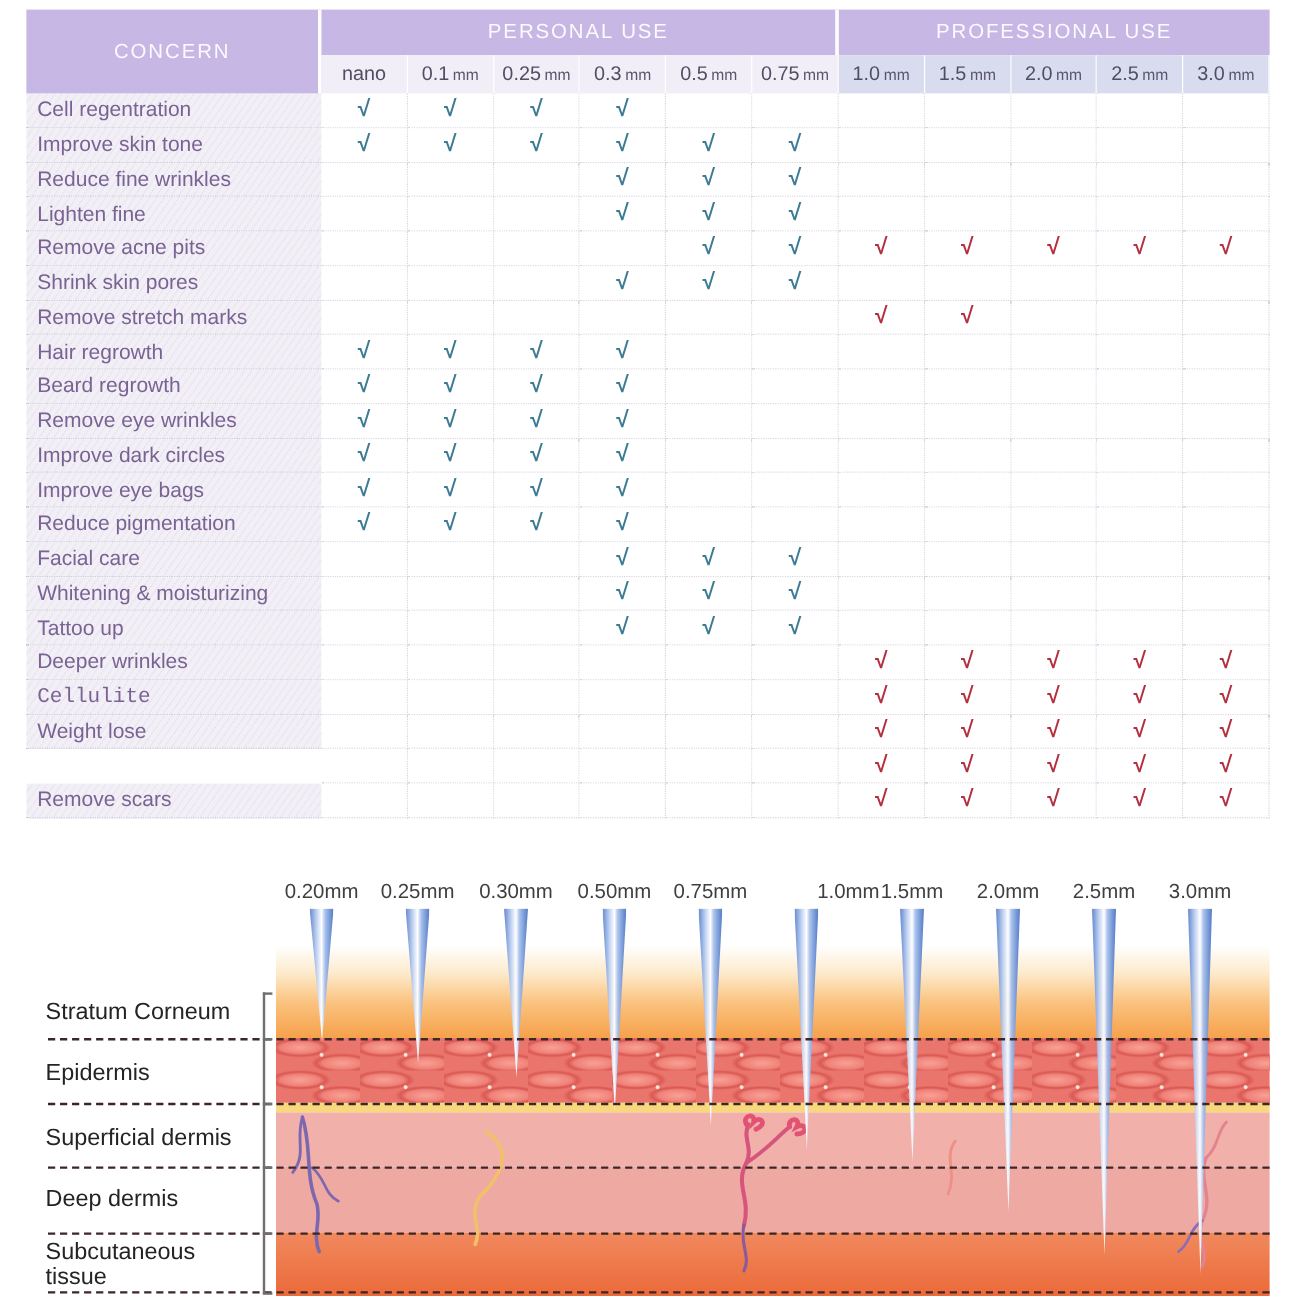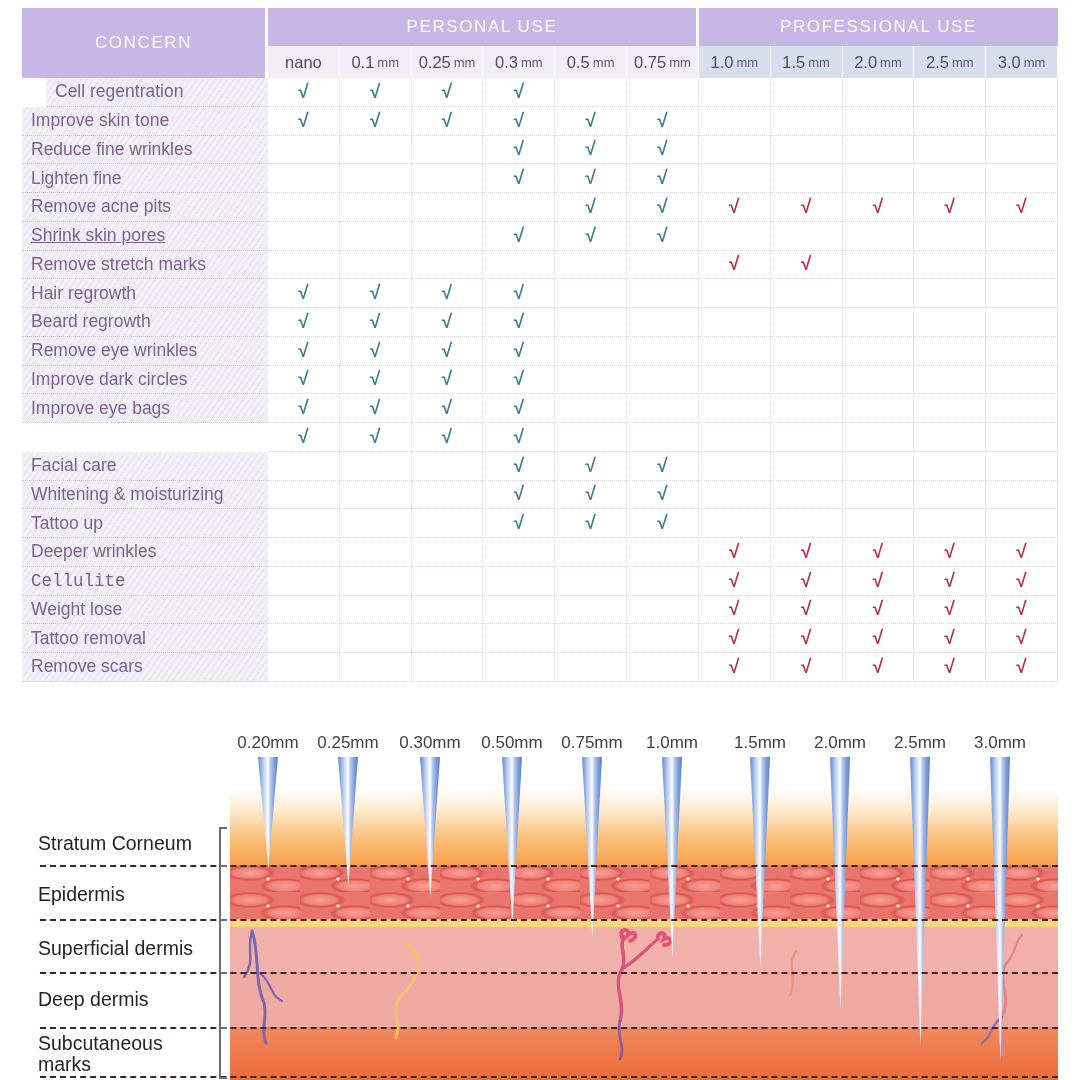--- a/index.html
+++ b/index.html
@@ -104,21 +104,21 @@
         <span class="unit">mm</span>
       </div>
       <div class="sub-cell sub-pro" style="grid-area: 2 / 11;">
         <span>2.5</span>
         <span class="unit">mm</span>
       </div>
       <div class="sub-cell sub-pro" style="grid-area: 2 / 12;">
         <span>3.0</span>
         <span class="unit">mm</span>
       </div>
-      <div class="concern-cell" style="grid-area: 3 / 1; margin-left: 24px;">Cell regentration</div>
+      <div class="concern-cell" style="grid-area: 3 / 1;">Cell regentration</div>
       <div class="check-cell chk-p" style="grid-area: 3 / 2;">√</div>
       <div class="check-cell chk-p" style="grid-area: 3 / 3;">√</div>
       <div class="check-cell chk-p" style="grid-area: 3 / 4;">√</div>
       <div class="check-cell chk-p" style="grid-area: 3 / 5;">√</div>
       <div class="check-cell" style="grid-area: 3 / 6;"></div>
       <div class="check-cell" style="grid-area: 3 / 7;"></div>
       <div class="check-cell" style="grid-area: 3 / 8;"></div>
       <div class="check-cell" style="grid-area: 3 / 9;"></div>
       <div class="check-cell" style="grid-area: 3 / 10;"></div>
       <div class="check-cell" style="grid-area: 3 / 11;"></div>
@@ -164,21 +164,21 @@
       <div class="check-cell" style="grid-area: 7 / 3;"></div>
       <div class="check-cell" style="grid-area: 7 / 4;"></div>
       <div class="check-cell" style="grid-area: 7 / 5;"></div>
       <div class="check-cell chk-p" style="grid-area: 7 / 6;">√</div>
       <div class="check-cell chk-p" style="grid-area: 7 / 7;">√</div>
       <div class="check-cell chk-r" style="grid-area: 7 / 8;">√</div>
       <div class="check-cell chk-r" style="grid-area: 7 / 9;">√</div>
       <div class="check-cell chk-r" style="grid-area: 7 / 10;">√</div>
       <div class="check-cell chk-r" style="grid-area: 7 / 11;">√</div>
       <div class="check-cell chk-r" style="grid-area: 7 / 12;">√</div>
-      <div class="concern-cell" style="grid-area: 8 / 1; text-decoration: underline;">Shrink skin pores</div>
+      <div class="concern-cell" style="grid-area: 8 / 1;">Shrink skin pores</div>
       <div class="check-cell" style="grid-area: 8 / 2;"></div>
       <div class="check-cell" style="grid-area: 8 / 3;"></div>
       <div class="check-cell" style="grid-area: 8 / 4;"></div>
       <div class="check-cell chk-p" style="grid-area: 8 / 5;">√</div>
       <div class="check-cell chk-p" style="grid-area: 8 / 6;">√</div>
       <div class="check-cell chk-p" style="grid-area: 8 / 7;">√</div>
       <div class="check-cell" style="grid-area: 8 / 8;"></div>
       <div class="check-cell" style="grid-area: 8 / 9;"></div>
       <div class="check-cell" style="grid-area: 8 / 10;"></div>
       <div class="check-cell" style="grid-area: 8 / 11;"></div>
@@ -248,20 +248,21 @@
       <div class="check-cell chk-p" style="grid-area: 14 / 3;">√</div>
       <div class="check-cell chk-p" style="grid-area: 14 / 4;">√</div>
       <div class="check-cell chk-p" style="grid-area: 14 / 5;">√</div>
       <div class="check-cell" style="grid-area: 14 / 6;"></div>
       <div class="check-cell" style="grid-area: 14 / 7;"></div>
       <div class="check-cell" style="grid-area: 14 / 8;"></div>
       <div class="check-cell" style="grid-area: 14 / 9;"></div>
       <div class="check-cell" style="grid-area: 14 / 10;"></div>
       <div class="check-cell" style="grid-area: 14 / 11;"></div>
       <div class="check-cell" style="grid-area: 14 / 12;"></div>
+      <div class="concern-cell" style="grid-area: 15 / 1;">Reduce pigmentation</div>
       <div class="check-cell chk-p" style="grid-area: 15 / 2;">√</div>
       <div class="check-cell chk-p" style="grid-area: 15 / 3;">√</div>
       <div class="check-cell chk-p" style="grid-area: 15 / 4;">√</div>
       <div class="check-cell chk-p" style="grid-area: 15 / 5;">√</div>
       <div class="check-cell" style="grid-area: 15 / 6;"></div>
       <div class="check-cell" style="grid-area: 15 / 7;"></div>
       <div class="check-cell" style="grid-area: 15 / 8;"></div>
       <div class="check-cell" style="grid-area: 15 / 9;"></div>
       <div class="check-cell" style="grid-area: 15 / 10;"></div>
       <div class="check-cell" style="grid-area: 15 / 11;"></div>
@@ -331,21 +332,20 @@
       <div class="check-cell" style="grid-area: 21 / 3;"></div>
       <div class="check-cell" style="grid-area: 21 / 4;"></div>
       <div class="check-cell" style="grid-area: 21 / 5;"></div>
       <div class="check-cell" style="grid-area: 21 / 6;"></div>
       <div class="check-cell" style="grid-area: 21 / 7;"></div>
       <div class="check-cell chk-r" style="grid-area: 21 / 8;">√</div>
       <div class="check-cell chk-r" style="grid-area: 21 / 9;">√</div>
       <div class="check-cell chk-r" style="grid-area: 21 / 10;">√</div>
       <div class="check-cell chk-r" style="grid-area: 21 / 11;">√</div>
       <div class="check-cell chk-r" style="grid-area: 21 / 12;">√</div>
-      <div class="concern-cell" style="grid-area: 22 / 1;">Tattoo removal</div>
       <div class="check-cell" style="grid-area: 22 / 2;"></div>
       <div class="check-cell" style="grid-area: 22 / 3;"></div>
       <div class="check-cell" style="grid-area: 22 / 4;"></div>
       <div class="check-cell" style="grid-area: 22 / 5;"></div>
       <div class="check-cell" style="grid-area: 22 / 6;"></div>
       <div class="check-cell" style="grid-area: 22 / 7;"></div>
       <div class="check-cell chk-r" style="grid-area: 22 / 8;">√</div>
       <div class="check-cell chk-r" style="grid-area: 22 / 9;">√</div>
       <div class="check-cell chk-r" style="grid-area: 22 / 10;">√</div>
       <div class="check-cell chk-r" style="grid-area: 22 / 11;">√</div>
@@ -394,21 +394,21 @@
         <div class="needle-label" style="left: 223px;">0.20mm</div>
         <div class="needle" style="left: 258px; top: 757px; height: 111px;"></div>
         <div class="needle-label" style="left: 303px;">0.25mm</div>
         <div class="needle" style="left: 338px; top: 757px; height: 129px;"></div>
         <div class="needle-label" style="left: 385px;">0.30mm</div>
         <div class="needle" style="left: 420px; top: 757px; height: 141px;"></div>
         <div class="needle-label" style="left: 467px;">0.50mm</div>
         <div class="needle" style="left: 502px; top: 757px; height: 169px;"></div>
         <div class="needle-label" style="left: 547px;">0.75mm</div>
         <div class="needle" style="left: 582px; top: 757px; height: 181px;"></div>
-        <div class="needle-label" style="left: 627px;">1.0mm</div>
+        <div class="needle-label" style="left: 662px;">1.0mm</div>
         <div class="needle" style="left: 662px; top: 757px; height: 201px;"></div>
         <div class="needle-label" style="left: 715px;">1.5mm</div>
         <div class="needle" style="left: 750px; top: 757px; height: 211px;"></div>
         <div class="needle-label" style="left: 795px;">2.0mm</div>
         <div class="needle" style="left: 830px; top: 757px; height: 253px;"></div>
         <div class="needle-label" style="left: 875px;">2.5mm</div>
         <div class="needle" style="left: 910px; top: 757px; height: 289px;"></div>
         <div class="needle-label" style="left: 955px;">3.0mm</div>
         <div class="needle" style="left: 990px; top: 757px; height: 305px;"></div>
       </div>
@@ -429,16 +429,16 @@
         <div class="bracket-tick" style="top: 972px;"></div>
         <div class="bracket-tick" style="top: 1027px;"></div>
         <div class="bracket-tick" style="top: 1077px;"></div>
       </div>
 
     <div id="label-layer">
         <div class="layer-label" style="top: 833px;">Stratum Corneum</div>
         <div class="layer-label" style="top: 884px;">Epidermis</div>
         <div class="layer-label" style="top: 938px;">Superficial dermis</div>
         <div class="layer-label" style="top: 989px;">Deep dermis</div>
-        <div class="layer-label" style="top: 1033px; width: 150px;">Subcutaneous marks</div>
+        <div class="layer-label" style="top: 1033px; width: 150px;">Subcutaneous tissue</div>
       </div>
   </div>
 </div>
 
 </body></html>

